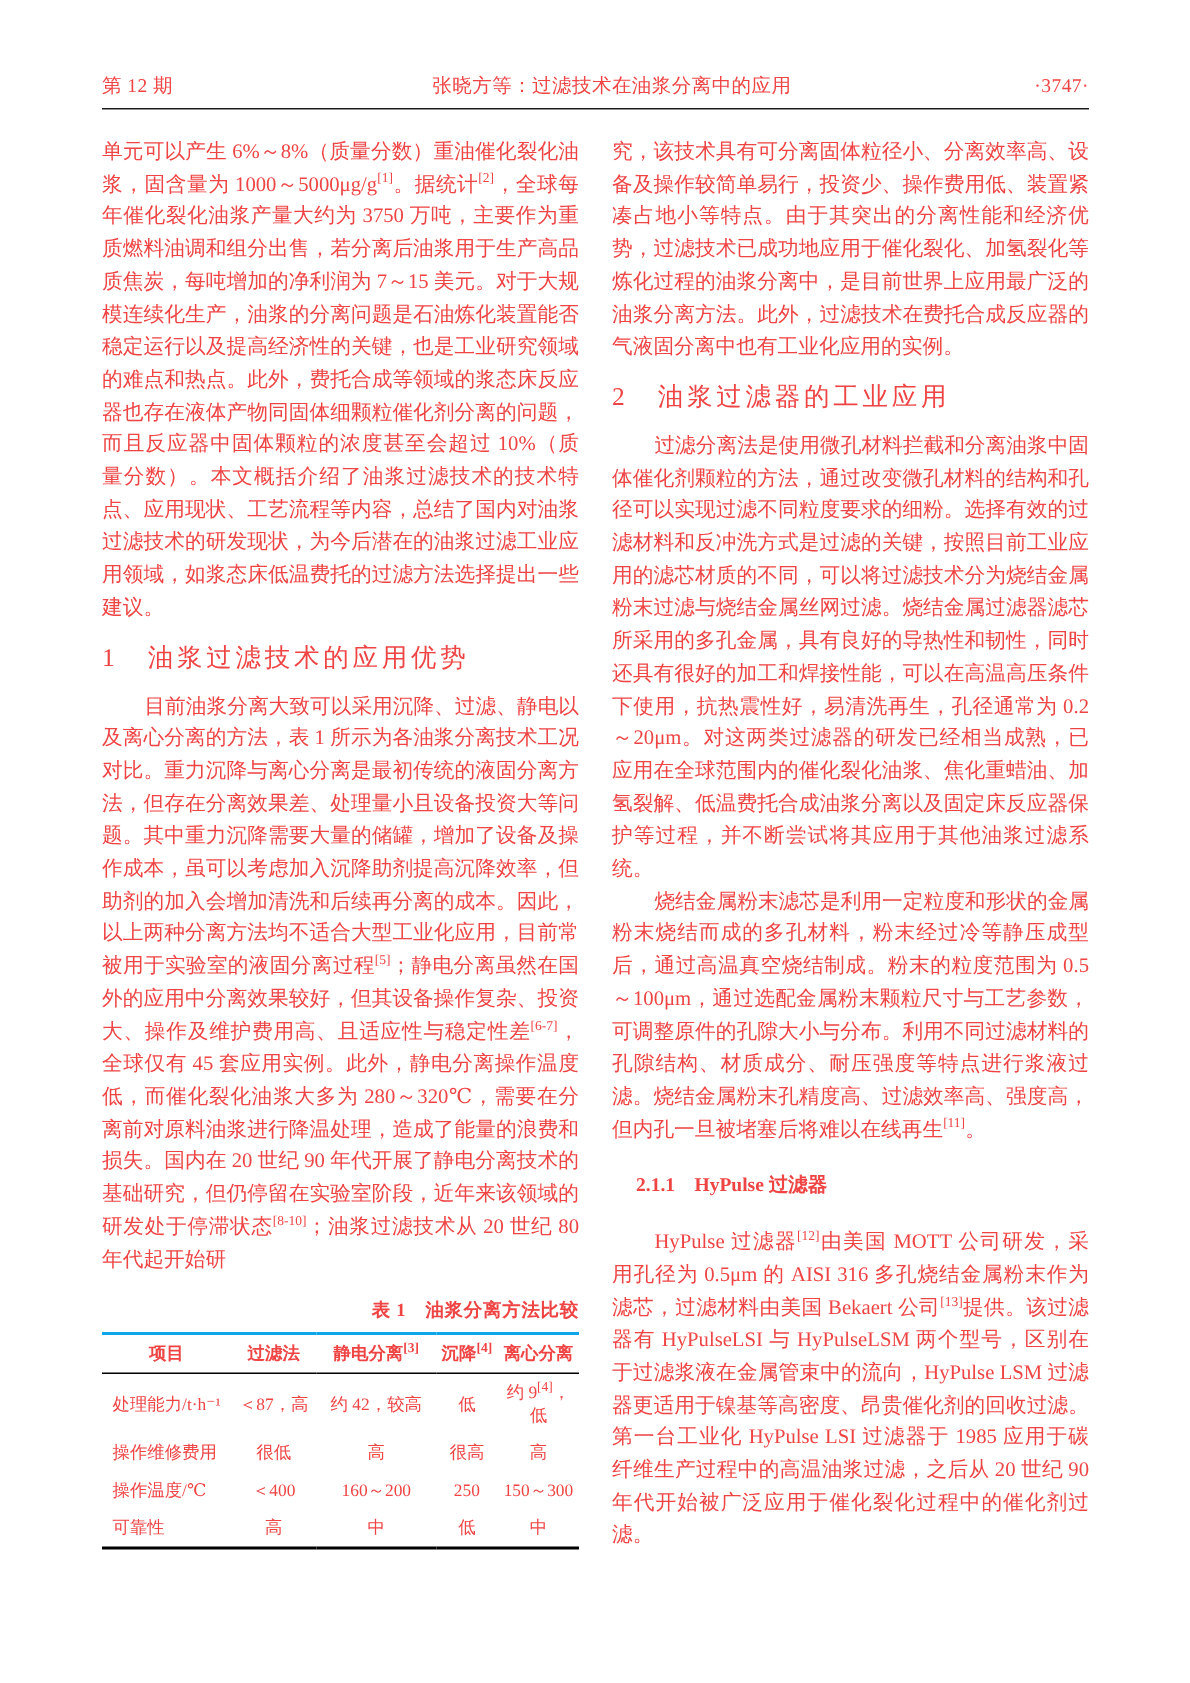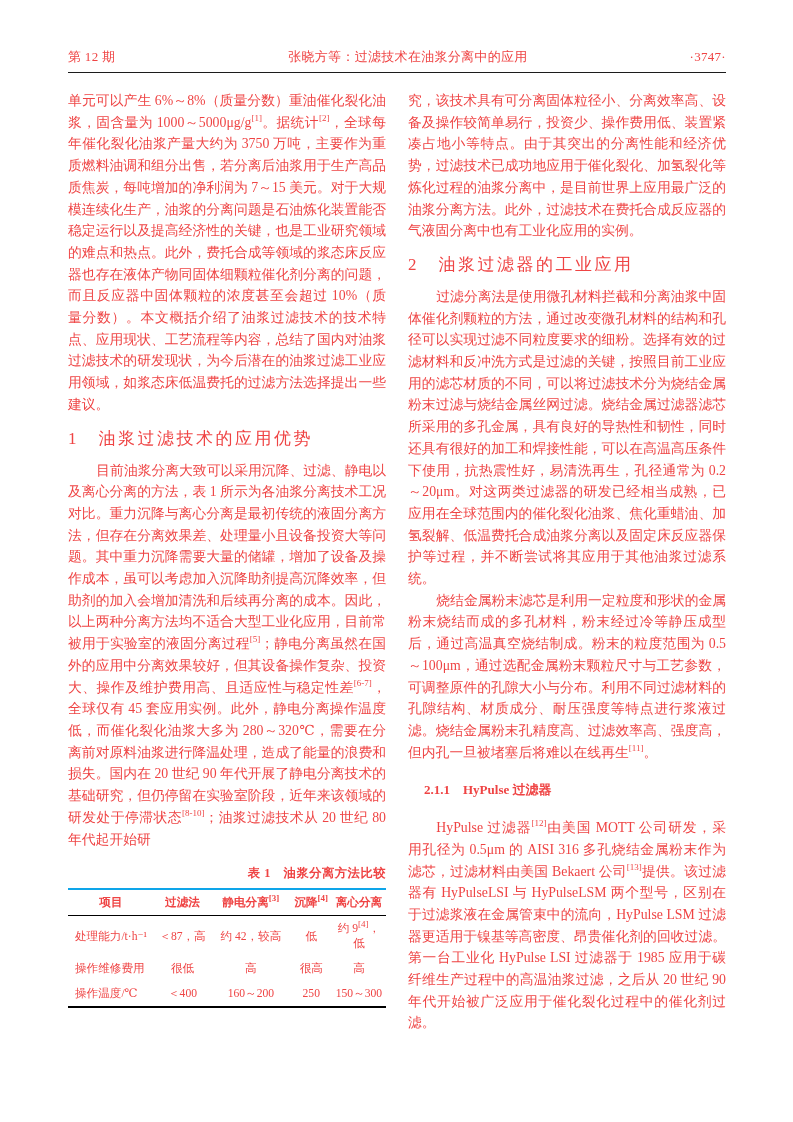--- a/index.html
+++ b/index.html
@@ -85,20 +85,27 @@
               <td>很高</td>
               <td>高</td>
             </tr>
             <tr>
               <td>操作温度/℃</td>
               <td>＜400</td>
               <td>160～200</td>
               <td>250</td>
               <td>150～300</td>
             </tr>
+            <tr>
+              <td>可靠性</td>
+              <td>高</td>
+              <td>中</td>
+              <td>低</td>
+              <td>中</td>
+            </tr>
           </tbody>
       </table>
     </div>
 
     <div class="col">
       <p class="body">究，该技术具有可分离固体粒径小、分离效率高、设备及操作较简单易行，投资少、操作费用低、装置紧凑占地小等特点。由于其突出的分离性能和经济优势，过滤技术已成功地应用于催化裂化、加氢裂化等炼化过程的油浆分离中，是目前世界上应用最广泛的油浆分离方法。此外，过滤技术在费托合成反应器的气液固分离中也有工业化应用的实例。</p>
       <h2 class="sec">2　油浆过滤器的工业应用</h2>
       <p class="body indent">过滤分离法是使用微孔材料拦截和分离油浆中固体催化剂颗粒的方法，通过改变微孔材料的结构和孔径可以实现过滤不同粒度要求的细粉。选择有效的过滤材料和反冲洗方式是过滤的关键，按照目前工业应用的滤芯材质的不同，可以将过滤技术分为烧结金属粉末过滤与烧结金属丝网过滤。烧结金属过滤器滤芯所采用的多孔金属，具有良好的导热性和韧性，同时还具有很好的加工和焊接性能，可以在高温高压条件下使用，抗热震性好，易清洗再生，孔径通常为 0.2～20μm。对这两类过滤器的研发已经相当成熟，已应用在全球范围内的催化裂化油浆、焦化重蜡油、加氢裂解、低温费托合成油浆分离以及固定床反应器保护等过程，并不断尝试将其应用于其他油浆过滤系统。</p>
       <p class="body indent">烧结金属粉末滤芯是利用一定粒度和形状的金属粉末烧结而成的多孔材料，粉末经过冷等静压成型后，通过高温真空烧结制成。粉末的粒度范围为 0.5～100μm，通过选配金属粉末颗粒尺寸与工艺参数，可调整原件的孔隙大小与分布。利用不同过滤材料的孔隙结构、材质成分、耐压强度等特点进行浆液过滤。烧结金属粉末孔精度高、过滤效率高、强度高，但内孔一旦被堵塞后将难以在线再生<sup>[11]</sup>。</p>
       <h3 class="subsec">2.1.1　HyPulse 过滤器</h3>

